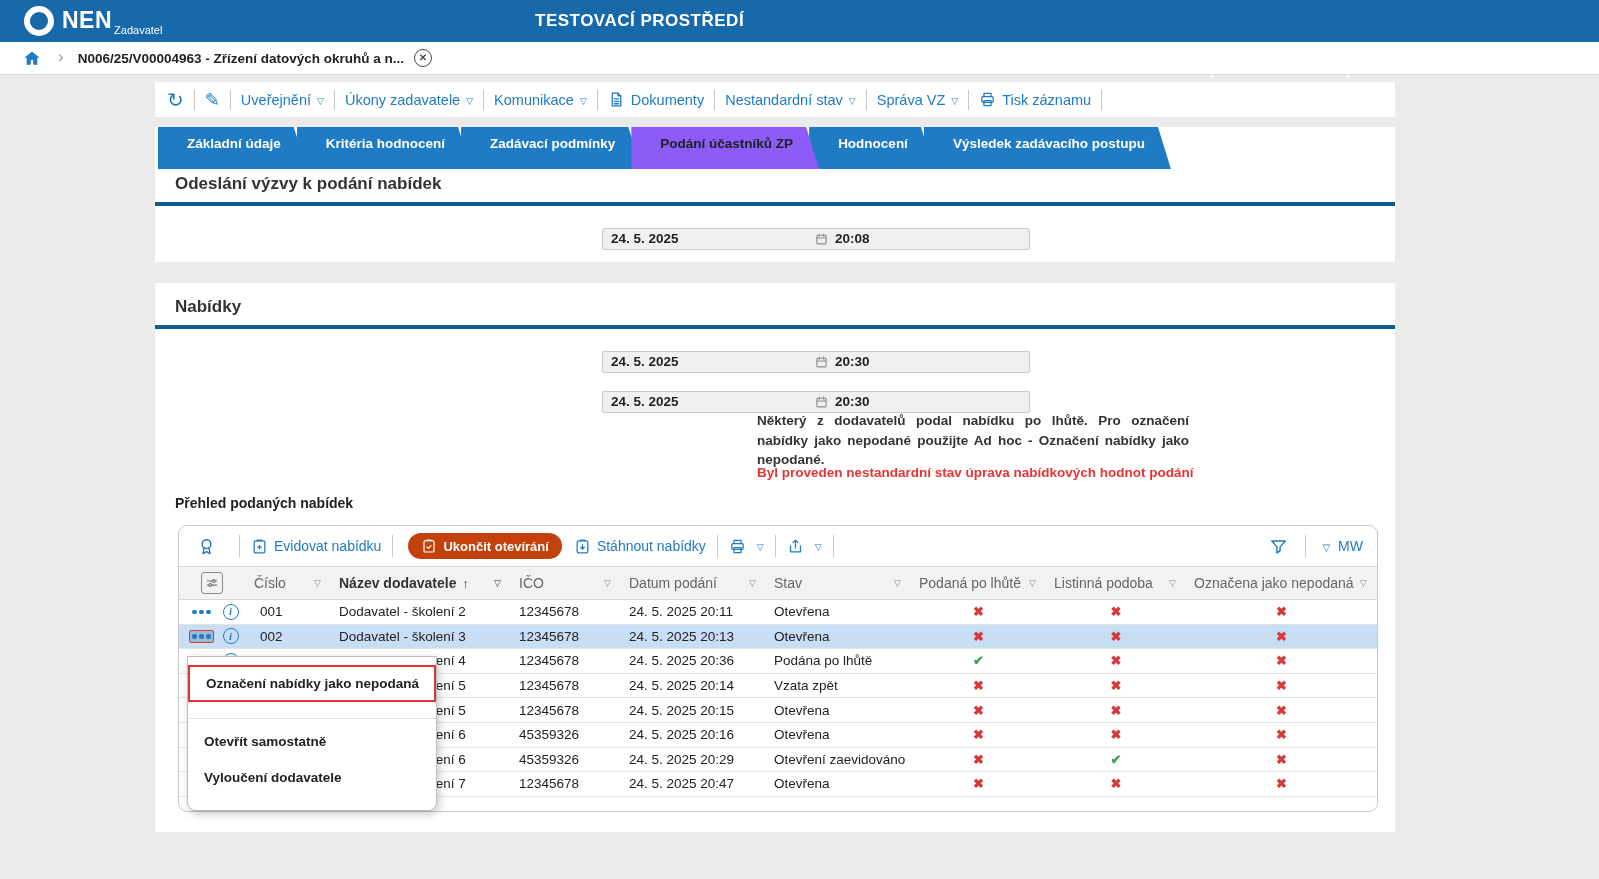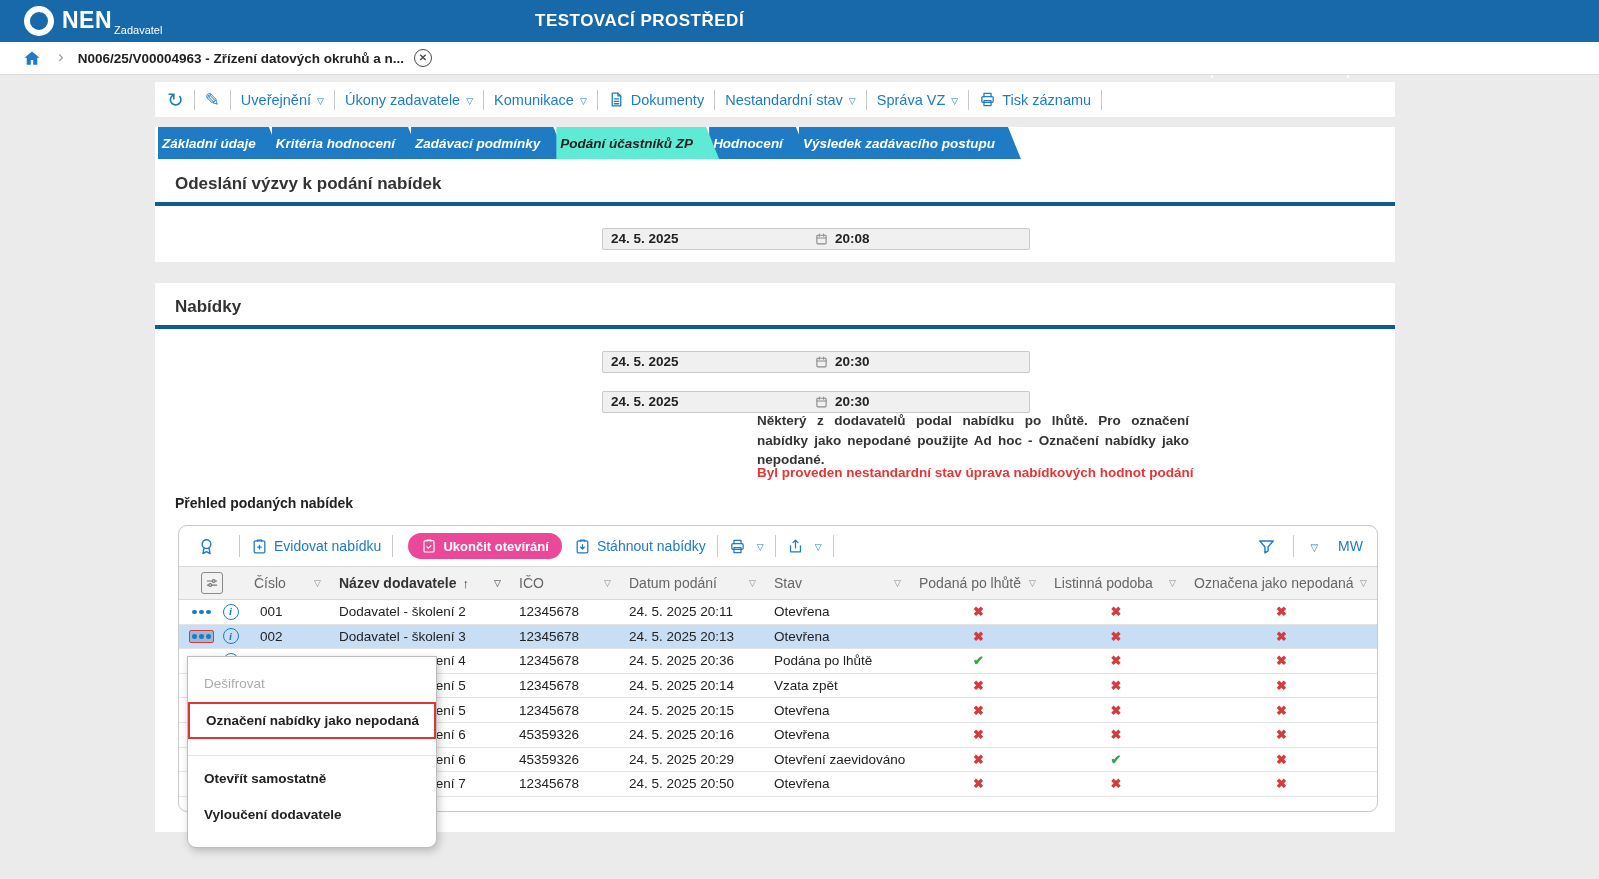--- a/index.html
+++ b/index.html
@@ -56,26 +56,26 @@
   .block-toolbar { top:82px; height:35px; display:flex; align-items:center; padding-left:12px; }
   .rt-sep { width:1px; height:20px; background:#c9c9c9; margin:0 10px; flex:0 0 auto; }
   .rt-link { color:#1e7bc4; font-size:14.5px; display:flex; align-items:center; white-space:nowrap; }
   .rt-glyph { color:#1e7bc4; font-size:18px; line-height:1; }
   .rt-dd { font-size:9px; margin-left:6px; margin-top:2px; }
   .rt-ico svg { width:17px; height:17px; display:block; margin-right:6px; }
   
   .block-main1 { top:127px; height:135px; }
   .tabsrow { display:flex; height:33px; padding-left:3px; }
   .tab {
-    height:32px; line-height:33px; background:#1e7bc4; color:#fff;
-    font-size:13.5px; font-weight:bold; padding:0 26px 0 4px; margin-right:-10px;
+    height:42px; line-height:33px; background:#1e7bc4; color:#fff;
+    font-size:13.5px; font-weight:bold; padding:0 26px 0 29px; margin-right:-10px;
     clip-path:polygon(0 0, calc(100% - 13px) 0, 100% 100%, 0 100%);
-    white-space:nowrap; position:relative;font-style:italic;
-  }
-  .tab.active { background:#5eead4; color:#222; z-index:5; }
+    white-space:nowrap; position:relative;
+  }
+  .tab.active { background:#8b5cf6; color:#222; z-index:5; }
   .sec-title { font-size:17px; font-weight:bold; color:#333; padding:14px 0 8px 20px; }
   .sec-rule { height:4px; background:#105c8c; width:100%; }
   .field-row { position:relative; height:22px; }
   .field-label {
     position:absolute; right:645px; top:3px; font-size:14px; color:#555; white-space:nowrap;
   }
   .field-input {
     position:absolute; left:447px; top:0; width:428px; height:22px;
     background:#f0f0f0; border:1px solid #c9c9c9; border-radius:2px;
     font-size:13.5px; font-weight:bold; color:#222; line-height:20px; padding-left:8px;
@@ -96,28 +96,28 @@
   
   .tbl-wrap {
     position:absolute; left:23px; top:242px; width:1200px; height:287px;
     border:1px solid #c9c9c9; border-radius:9px; background:#fff; overflow:hidden;
   }
   .tbl-toolbar { height:40px; display:flex; align-items:center; padding:0 14px 0 18px; }
   .tt-sep { width:1px; height:22px; background:#c9c9c9; margin:0 11px; flex:0 0 auto; }
   .tt-link { color:#1e7bc4; font-size:14px; display:flex; align-items:center; white-space:nowrap; }
   .tt-link svg { width:17px; height:17px; margin-right:6px; }
   .btn-green {
-    background:#ec4899; color:#fff; border:none; border-radius:13px; height:26px;
+    background:#c2410c; color:#fff; border:none; border-radius:13px; height:26px;
     font-family:inherit; font-size:13px; font-weight:bold; display:flex; align-items:center;
     padding:4px 13px; margin:0 4px; white-space:nowrap;
   }
   .btn-green svg { width:16px; height:16px; margin-right:6px; }
   .tt-dd { color:#1e7bc4; font-size:9px; margin-left:5px; margin-top:2px; }
   .tt-right { margin-left:auto; display:flex; align-items:center; }
-  .tt-mw { color:#1e7bc4; font-size:14px; margin-left:20px; }
+  .tt-mw { color:#1e7bc4; font-size:14px; margin-left:8px; }
   .grid-row {
     display:grid;
     grid-template-columns:67px 85px 180px 110px 145px 145px 135px 140px auto;
     align-items:center;
   }
   .thead {
     height:34px; background:#f2f2f2; border-top:1px solid #d8d8d8; border-bottom:1px solid #d8d8d8;
     font-size:14px; color:#666;
   }
   .th { display:flex; align-items:center; padding-left:8px; height:100%; position:relative; }
@@ -610,28 +610,27 @@
       <span class="dots">
               <i></i>
               <i></i>
               <i></i>
             </span>
       <span class="info-ic">i</span>
     </div>
     <div class="cell c-cislo" style="padding-left:14px;">008</div>
     <div class="cell c-nazev">Dodavatel - školení 7</div>
     <div class="cell c-ico">12345678</div>
-    <div class="cell c-datum">24. 5. 2025 20:50</div>
+    <div class="cell c-datum">24. 5. 2025 20:47</div>
     <div class="cell c-stav">Otevřena</div>
     <div class="mark m-lhute no">✖</div>
     <div class="mark m-list no">✖</div>
     <div class="mark m-nepod no">✖</div>
   </div>
 </div>
   </div>
 </div>
 
 <div class="ctx-menu" id="ctx-menu">
-    <div class="ctx-item disabled">Dešifrovat</div>
     <div class="ctx-item highlighted">Označení nabídky jako nepodaná</div>
     <div class="ctx-item separated">Otevřít samostatně</div>
     <div class="ctx-item">Vyloučení dodavatele</div>
   </div>
 
 </body></html>

